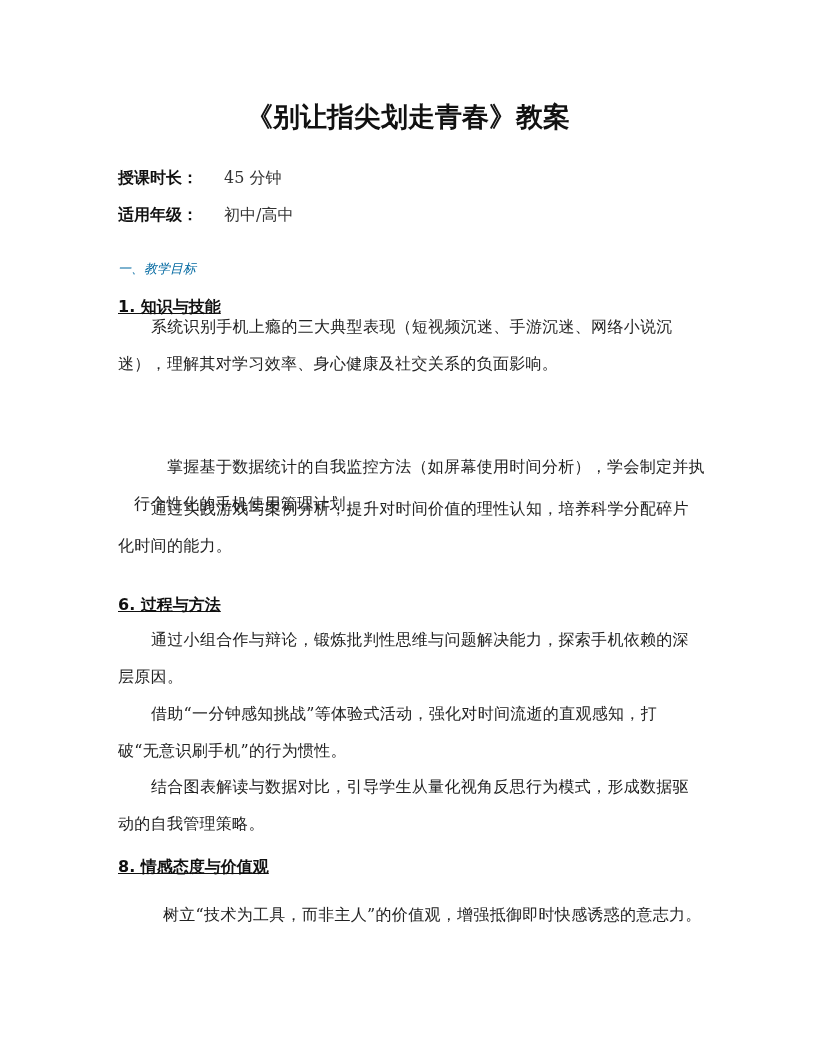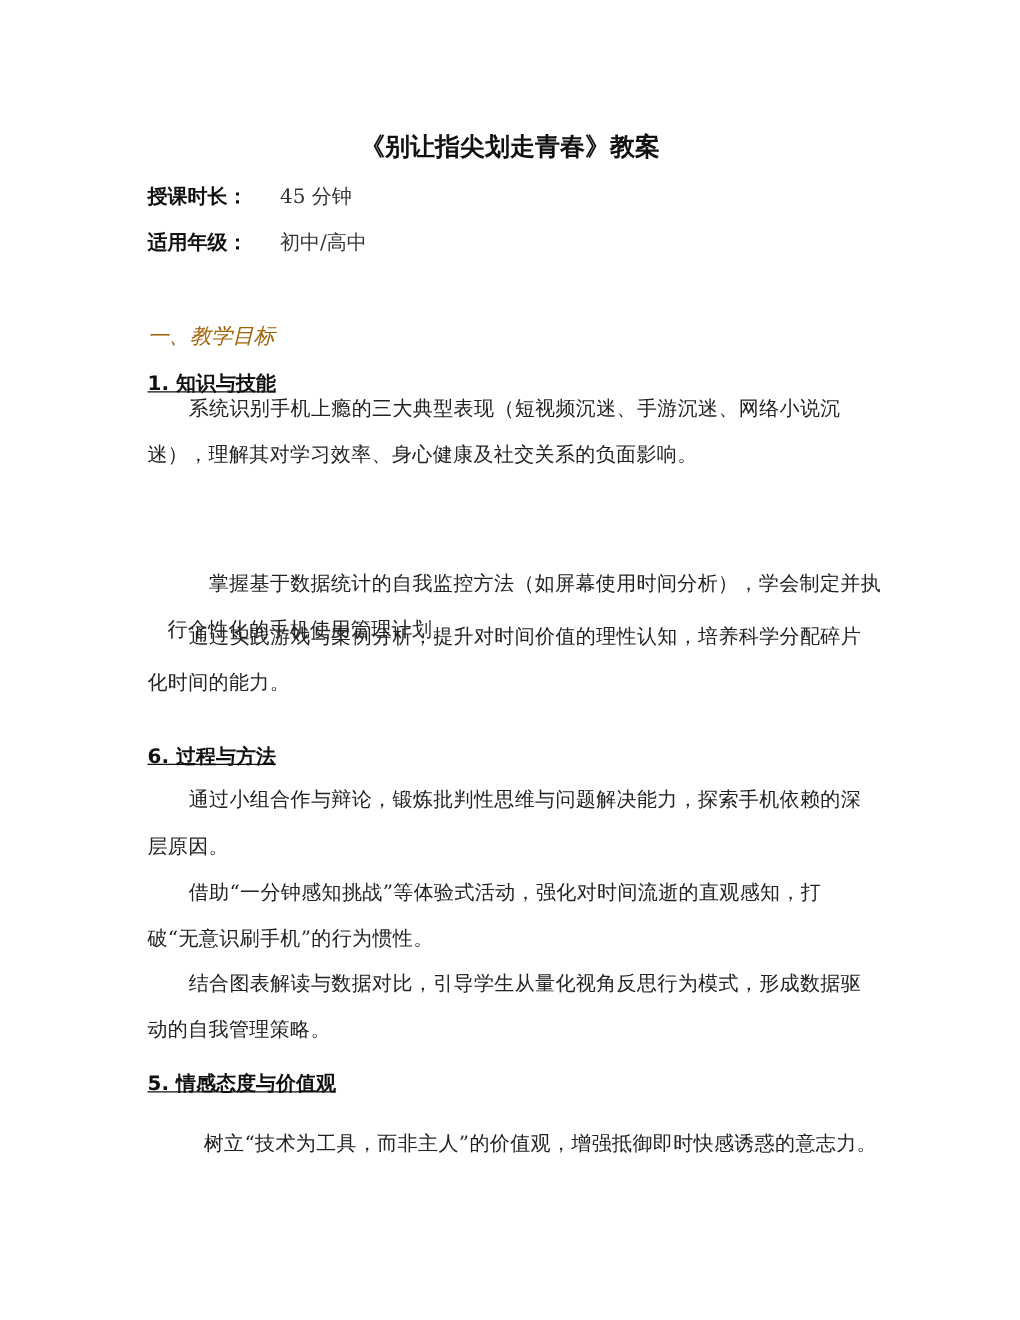--- a/index.html
+++ b/index.html
@@ -22,49 +22,50 @@
       width: 580px;
     }
     .title {
       position: absolute;
       top: 103px;
       left: 0;
       width: 580px;
       text-align: center;
       font-family: "DejaVu Sans", "Liberation Sans", sans-serif;
       font-weight: bold;
-      font-size: 20px;
+      font-size: 27px;
       line-height: 28px;
       color: #111;
     }
     .meta-row {
       position: absolute;
       left: 0;
       font-size: 16px;
       line-height: 22px;
       white-space: nowrap;
+      margin-top: 21px;
     }
     .meta-label {
       font-family: "DejaVu Sans", "Liberation Sans", sans-serif;
       font-weight: bold;
       color: #111;
       display: inline-block;
       width: 106px;
     }
     .meta-value {
       color: #333;
     }
     .section-heading {
       position: absolute;
       top: 257px;
       left: 0;
-      font-size: 17px;
+      font-size: 13px;
       line-height: 24px;
       font-style: italic;
-      color: #a16207;
+      color: #0369a1;
     }
     .sub-heading {
       position: absolute;
       left: 0;
       font-family: "DejaVu Sans", "Liberation Sans", sans-serif;
       font-weight: bold;
       font-size: 16px;
       line-height: 22px;
       color: #111;
       text-decoration: underline;
@@ -106,17 +107,17 @@
   <p class="para" style="top:490px; margin:0;">通过实践游戏与案例分析，提升对时间价值的理性认知，培养科学分配碎片化时间的能力。</p>
 
   <div class="sub-heading" style="top:594px;">6. 过程与方法</div>
 
   <p class="para" style="top:621px; margin:0;">通过小组合作与辩论，锻炼批判性思维与问题解决能力，探索手机依赖的深层原因。</p>
 
   <p class="para" style="top:695px; margin:0;">借助“一分钟感知挑战”等体验式活动，强化对时间流逝的直观感知，打破“无意识刷手机”的行为惯性。</p>
 
   <p class="para" style="top:768px; margin:0;">结合图表解读与数据对比，引导学生从量化视角反思行为模式，形成数据驱动的自我管理策略。</p>
 
-  <div class="sub-heading" style="top:856px;">5. 情感态度与价值观</div>
+  <div class="sub-heading" style="top:856px;">8. 情感态度与价值观</div>
 
   <p class="para" style="top:884px; margin:12px;">树立“技术为工具，而非主人”的价值观，增强抵御即时快感诱惑的意志力。</p>
 
 </div>
 
 </body></html>

